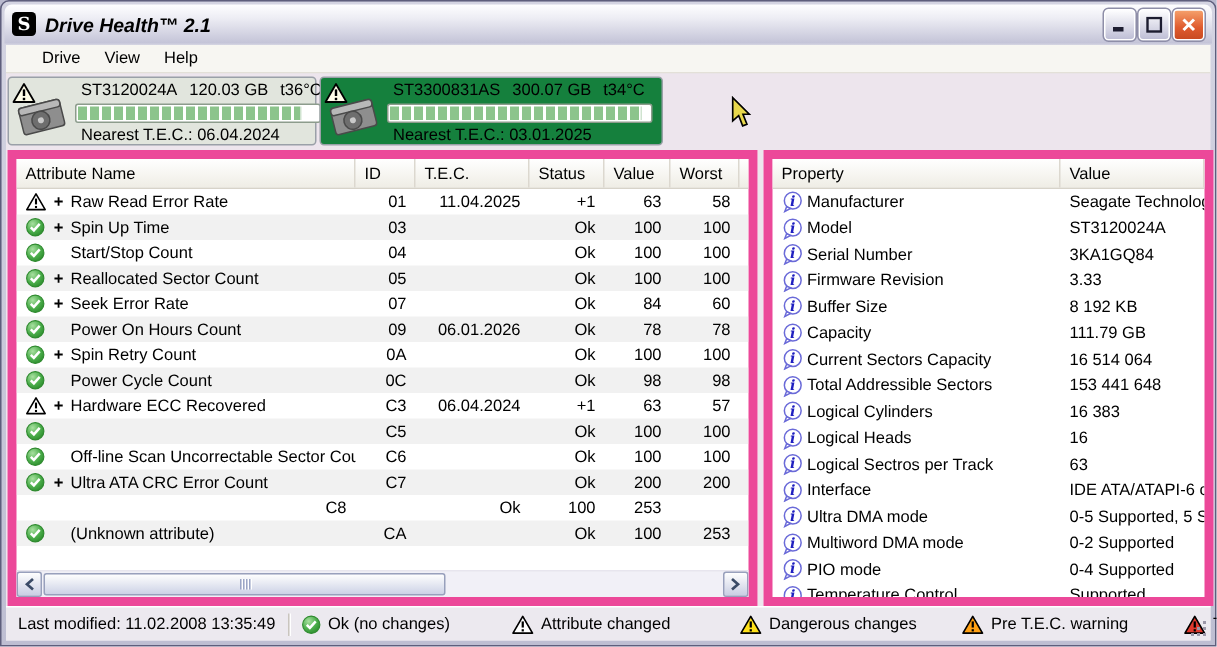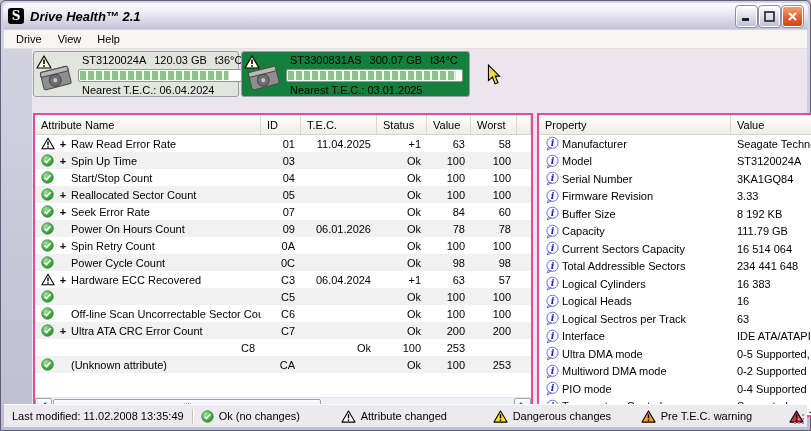--- a/index.html
+++ b/index.html
@@ -22,45 +22,45 @@
   .win-title { font-size:13px; font-weight:bold; margin-left:6px; flex:1;
     white-space:nowrap; overflow:hidden;font-style:italic; }
   .win-btns { display:flex; gap:2px; }
   .wbtn { width:21px; height:21px; border:1px solid #FFFFFF; border-radius:3px;
     outline:1px solid #8E8EA8; display:flex; align-items:center; justify-content:center;
     background:linear-gradient(#FDFDFE,#BFBFD6); }
   .wbtn svg { display:block; }
   .wbtn.close { background:linear-gradient(#F5A06B,#DF5B2E 60%,#C94B22); }
   
   .menubar { position:absolute; top:29px; left:3px; right:3px; height:19px;
-    background:#F7F6F2; display:flex; align-items:center; padding-left:4px;
+    background:#F7F6F2; display:flex; align-items:center; padding-left:16px;
     border-bottom:1px solid #E3E0D8; }
   .menu-item { padding:2px 8px; cursor:default; }
   
   .content { position:absolute; top:48px; left:3px; right:3px; bottom:3px;
-    background:#EDE5ED;margin-left:28px; }
+    background:#EDE5ED; }
   
   .tab { position:absolute; top:2px; height:46px; border:1px solid #9AA0A8;
     border-radius:3px; display:grid; grid-template-columns:42px 1fr;
     padding:2px 6px 2px 2px; align-items:center; }
   .tab.selected { left:1px; width:206px; background:#E1E5DD; }
   .tab.unselected { left:209px; width:229px; background:#15803d; }
   .drive-icon { position:relative; width:40px; height:40px; }
   .drive-icon .hdd { position:absolute; left:2px; top:6px; }
   .drive-icon .dwarn { position:absolute; left:0; top:0; }
   .tab-body { display:flex; flex-direction:column; justify-content:space-between; height:42px; }
   .tab-line1 { display:flex; gap:8px; white-space:nowrap; padding-left:4px; }
   .health-track { height:13px; border:1px solid #8C9C8C; border-radius:2px;
     background:#fff; padding:1px; }
   .health-fill { height:100%;
     background:repeating-linear-gradient(90deg,#8CC48C 0 6px,#FFFFFF 6px 8px);
     border-right:1px solid #CFE3CF; }
   .tab-line2 { padding-left:4px; white-space:nowrap; }
   
-  .panel { position:absolute; top:64px; background:#fff; border:2px solid #ec4899;
+  .panel { position:absolute; top:51px; background:#fff; border:6px solid #ec4899;
     display:flex; flex-direction:column; overflow:hidden; }
   .panel.left { left:1px; width:500px; height:304px; }
   .panel.right { left:505px; width:300px; height:304px; }
   .thead { display:grid; height:20px; flex:0 0 auto;
     background:linear-gradient(#FFFFFF,#EFEDE5); border-bottom:1px solid #D7D3C9; }
   .thead .hc { display:flex; align-items:center; padding:0 6px;
     border-right:1px solid #DCD8CF; overflow:hidden; white-space:nowrap; }
   .grid-attr { grid-template-columns:226px 40px 76px 50px 44px 46px 1fr; }
   .grid-prop { grid-template-columns:192px 1fr; }
   .tbody { flex:1 1 auto; overflow:hidden; }
@@ -573,21 +573,21 @@
             <div class="namecell">
               <span class="propicon">
                 <svg width="15" height="15" viewBox="0 0 15 15">
      <circle cx="7.5" cy="6.8" r="5.6" fill="#fff" stroke="#6A6AD8" stroke-width="1"></circle>
      <path d="M3.4 10.8 L2.2 14 L6.2 11.9 Z" fill="#fff" stroke="#6A6AD8" stroke-width="1"></path>
      <text x="7.5" y="10" font-size="9.5" font-style="italic" font-weight="bold" fill="#2020C0" text-anchor="middle" font-family="DejaVu Serif,serif">i</text>
                 </svg>
               </span>
               <span>Total Addressible Sectors</span>
             </div>
-            <div class="cell">234 441 648</div>
+            <div class="cell">153 441 648</div>
           </div>
           <div class="trow grid-prop" style="height: 17.5px;">
             <div class="namecell">
               <span class="propicon">
                 <svg width="15" height="15" viewBox="0 0 15 15">
      <circle cx="7.5" cy="6.8" r="5.6" fill="#fff" stroke="#6A6AD8" stroke-width="1"></circle>
      <path d="M3.4 10.8 L2.2 14 L6.2 11.9 Z" fill="#fff" stroke="#6A6AD8" stroke-width="1"></path>
      <text x="7.5" y="10" font-size="9.5" font-style="italic" font-weight="bold" fill="#2020C0" text-anchor="middle" font-family="DejaVu Serif,serif">i</text>
                 </svg>
               </span>

